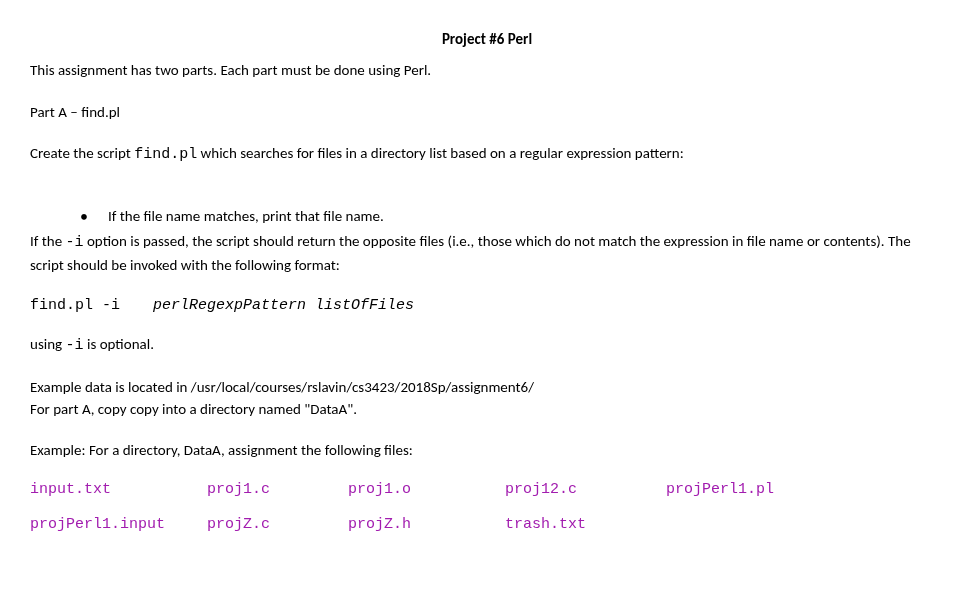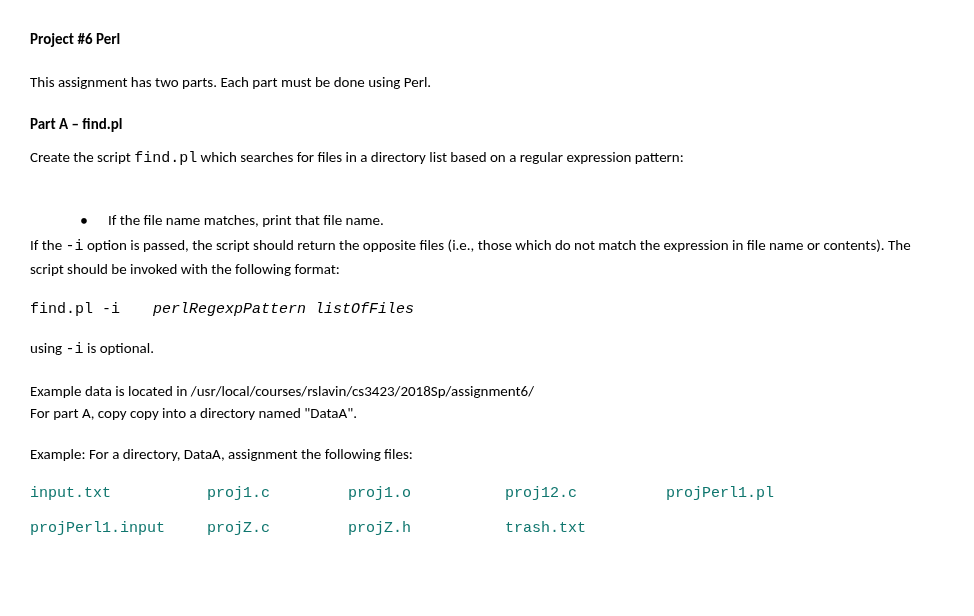--- a/index.html
+++ b/index.html
@@ -12,28 +12,29 @@
       font-size: 15px;
       color: #000;
       background: #fff;
       width: 974px;
       height: 616px;
       padding: 28px 30px;
       line-height: 1.5;
     }
     .title {
       font-weight: bold;
-      margin-bottom: 20px;
+      margin-bottom: 8px;
+      text-align: center;
     }
     .intro {
       margin-bottom: 20px;
     }
     .part-heading {
-      font-weight: bold;
-      margin-bottom: 10px;
+      font-weight: normal;
+      margin-bottom: 18px;
     }
     .code {
       font-family: Consolas, 'Courier New', monospace;
     }
     .code-italic {
       font-family: Liberation Mono, monospace;
       font-style: italic;
       margin-left: 24px;
     }
     .bold {
@@ -59,21 +60,21 @@
     .block {
       margin-bottom: 18px;
     }
     .invoke-line {
       font-family: Consolas, 'Courier New', monospace;
       margin: 16px 0;
     }
     .file-grid {
       margin-top: 6px;
       font-family: Consolas, 'Courier New', monospace;
-      color: #0f766e;
+      color: #a21caf;
     }
     .file-row {
       margin-bottom: 12px;
     }
     .cell1 { display: inline-block; width: 168px; }
     .cell2 { display: inline-block; width: 132px; }
     .cell3 { display: inline-block; width: 148px; }
     .cell4 { display: inline-block; width: 152px; }
     .cell5 { display: inline-block; }
     .para {

